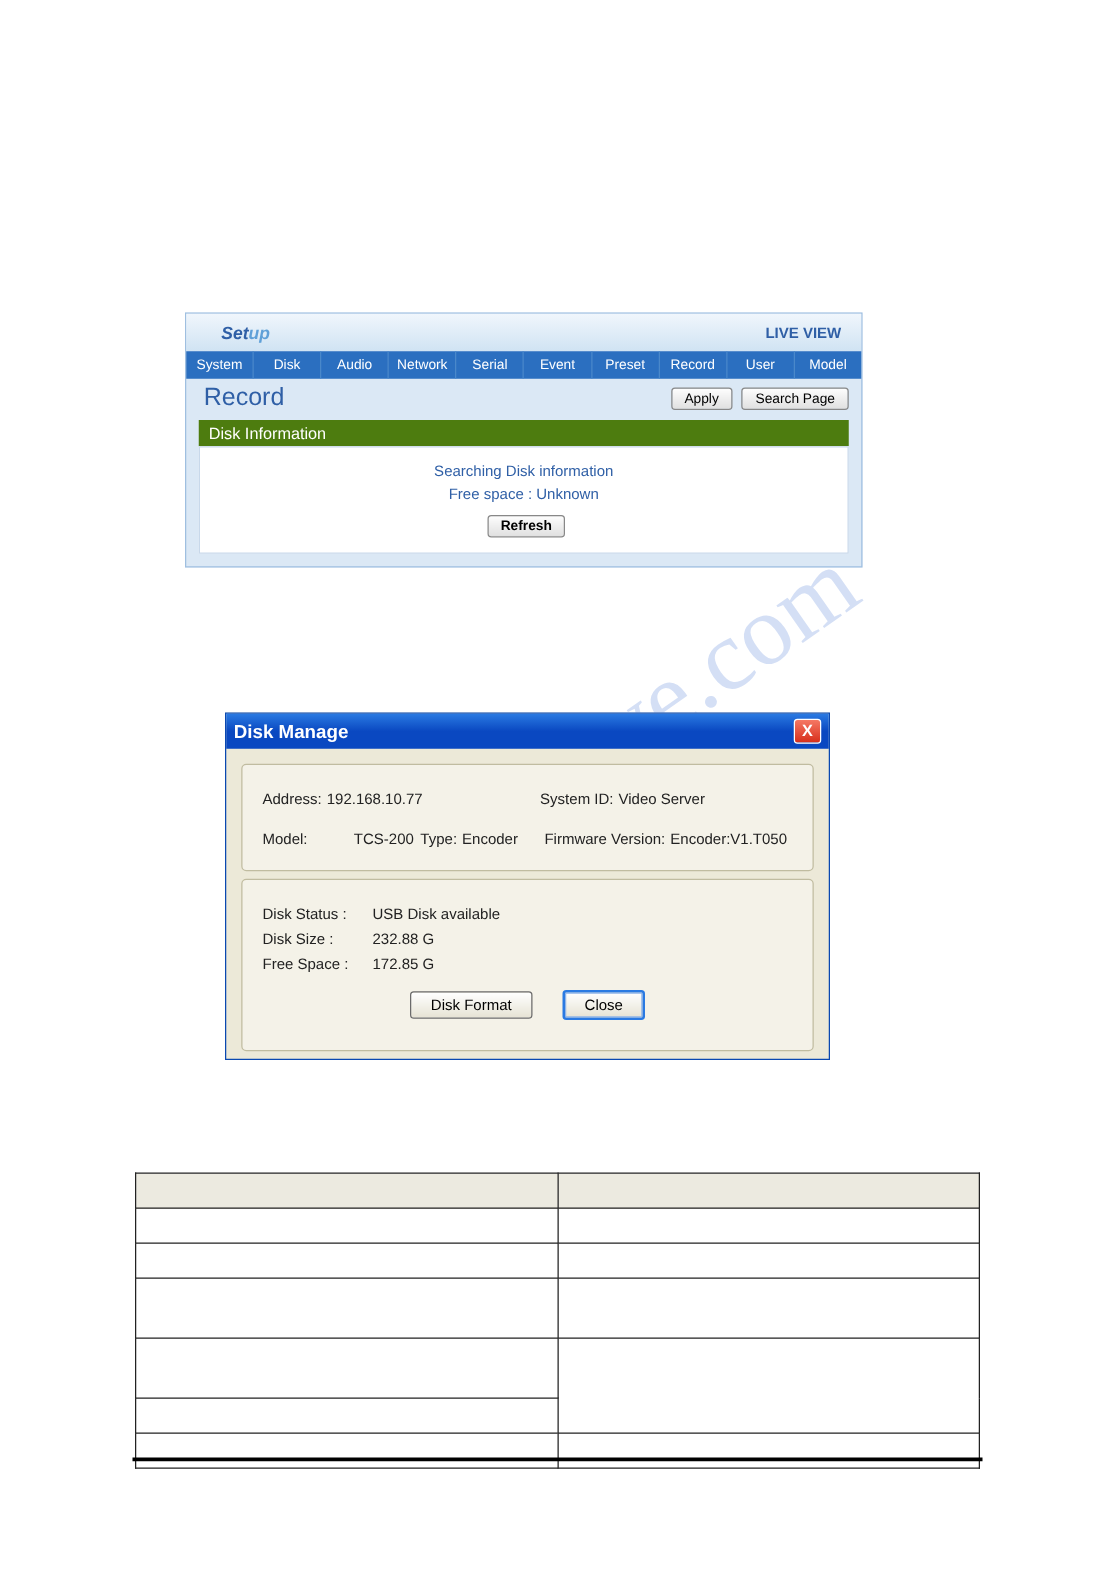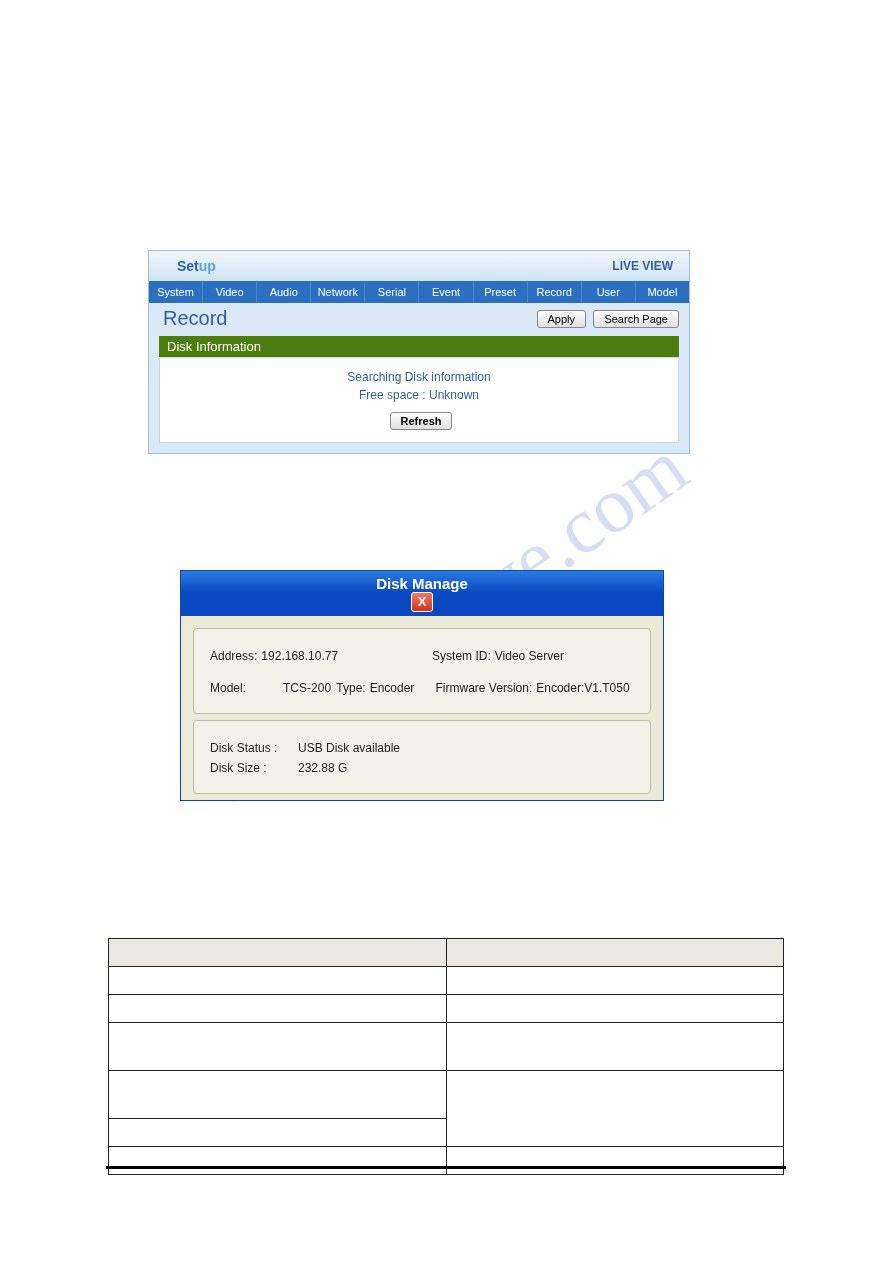--- a/index.html
+++ b/index.html
@@ -23,20 +23,21 @@
   .web-header {
     display: flex;
     justify-content: space-between;
     align-items: center;
     height: 30px;
     padding: 0 16px 0 28px;
     background: linear-gradient(to bottom, #f0f6fc, #d0e3f3);
   }
   .setup-label {
     font-size: 14px;
+    font-style: italic;
     font-weight: bold;
     color: #2f5fa6;
   }
   .setup-label .up {
     color: #5fa0d8;
   }
   .live-view-link {
     color: #2f5fa6;
     font-size: 12px;
     font-weight: bold;
@@ -106,21 +107,20 @@
   }
   .dialog-title {
     background: linear-gradient(to bottom, #2a7ae2, #0a48c1, #0a48c1);
     color: #fff;
     font-weight: bold;
     font-size: 15px;
     padding: 4px 6px;
     display: flex;
     justify-content: space-between;
     align-items: center;
-    flex-direction: column;
   }
   .close-x {
     width: 20px;
     height: 18px;
     background: linear-gradient(to bottom, #f57864, #d72f1b);
     border: 1px solid #fff;
     border-radius: 3px;
     color: #fff;
     text-align: center;
     font-weight: bold;
@@ -203,21 +203,21 @@
 
 <div class="web-panel">
   <div class="web-header">
     <span class="setup-label">
       <span>Set</span><span class="up">up</span>
     </span>
     <span class="live-view-link">LIVE VIEW</span>
   </div>
   <div class="tabs">
     <div class="tab">System</div>
-    <div class="tab">Video</div>
+    <div class="tab">Disk</div>
     <div class="tab">Audio</div>
     <div class="tab">Network</div>
     <div class="tab">Serial</div>
     <div class="tab">Event</div>
     <div class="tab">Preset</div>
     <div class="tab">Record</div>
     <div class="tab">User</div>
     <div class="tab">Model</div>
   </div>
   <div class="page-title-row">
@@ -268,20 +268,28 @@
   </div>
   <div class="fieldset" style="margin-top:2px;">
     <div class="fs-row">
       <span class="fs-label-wide">Disk Status :</span>
       <span>USB Disk available</span>
     </div>
     <div class="fs-row">
       <span class="fs-label-wide">Disk Size :</span>
       <span>232.88 G</span>
     </div>
+    <div class="fs-row">
+      <span class="fs-label-wide">Free Space :</span>
+      <span>172.85 G</span>
+    </div>
+    <div class="dlg-btnrow">
+      <button class="dlg-btn">Disk Format</button>
+      <button class="dlg-btn primary">Close</button>
+    </div>
   </div>
 </div>
 
 <table class="data-table">
   <tbody>
       <tr>
         <th></th>
         <th></th>
       </tr>
   <tr>

